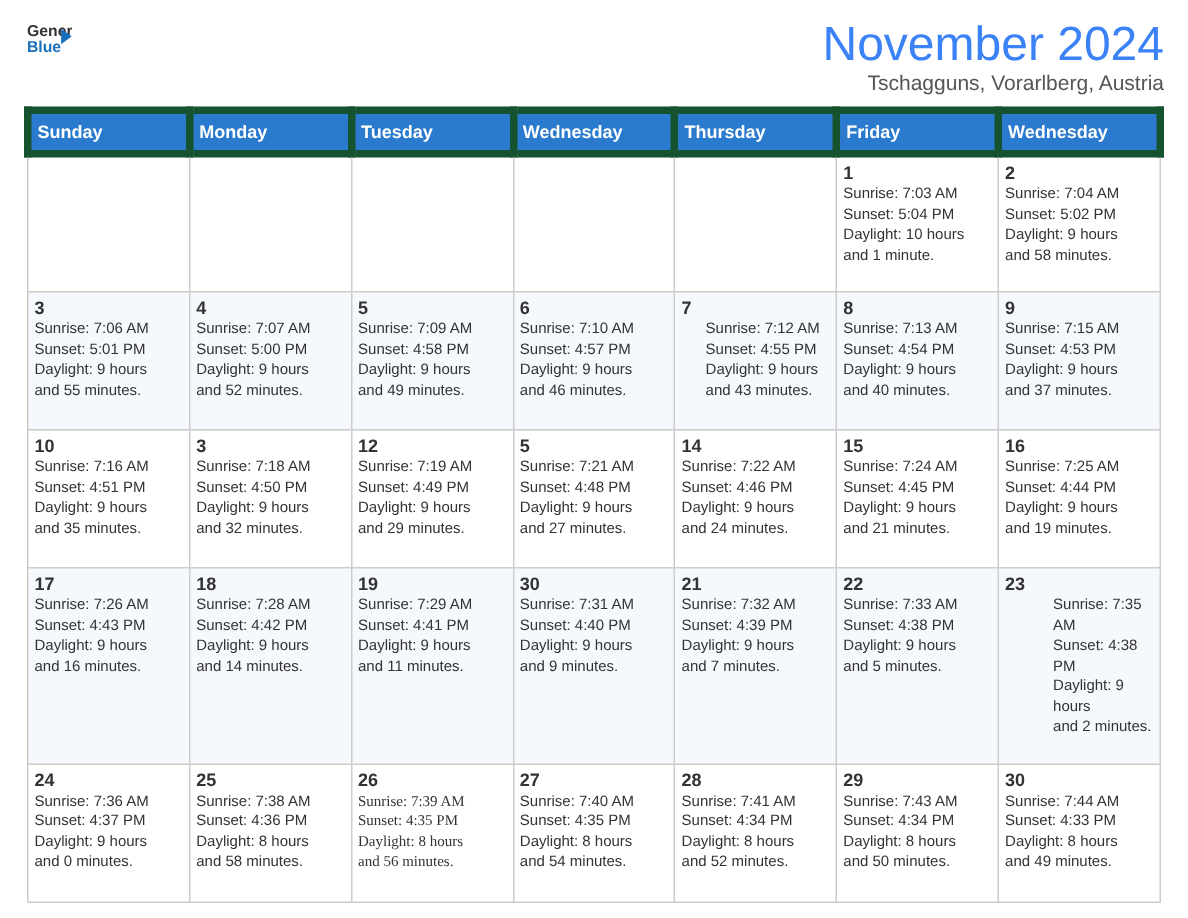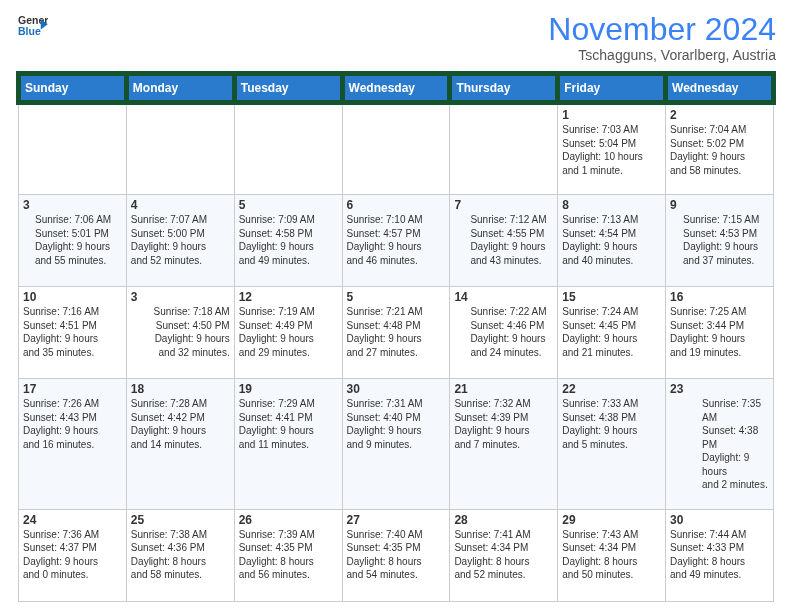--- a/index.html
+++ b/index.html
@@ -135,21 +135,21 @@
             <span class="day-num">2</span>
             <div class="day-info" style="white-space: pre-line;">Sunrise: 7:04 AM
 Sunset: 5:02 PM
 Daylight: 9 hours
 and 58 minutes.</div>
           </td>
         </tr>
         <tr>
           <td class="light-row">
             <span class="day-num">3</span>
-            <div class="day-info" style="white-space: pre-line; margin-left: 12px;">Sunrise: 7:06 AM
+            <div class="day-info" style="white-space: pre-line;">Sunrise: 7:06 AM
 Sunset: 5:01 PM
 Daylight: 9 hours
 and 55 minutes.</div>
           </td>
           <td class="light-row">
             <span class="day-num">4</span>
             <div class="day-info" style="white-space: pre-line;">Sunrise: 7:07 AM
 Sunset: 5:00 PM
 Daylight: 9 hours
 and 52 minutes.</div>
@@ -177,73 +177,73 @@
           </td>
           <td class="light-row">
             <span class="day-num">8</span>
             <div class="day-info" style="white-space: pre-line;">Sunrise: 7:13 AM
 Sunset: 4:54 PM
 Daylight: 9 hours
 and 40 minutes.</div>
           </td>
           <td class="light-row">
             <span class="day-num">9</span>
-            <div class="day-info" style="white-space: pre-line; margin-left: 13px;">Sunrise: 7:15 AM
+            <div class="day-info" style="white-space: pre-line;">Sunrise: 7:15 AM
 Sunset: 4:53 PM
 Daylight: 9 hours
 and 37 minutes.</div>
           </td>
         </tr>
         <tr>
           <td>
             <span class="day-num">10</span>
             <div class="day-info" style="white-space: pre-line;">Sunrise: 7:16 AM
 Sunset: 4:51 PM
 Daylight: 9 hours
 and 35 minutes.</div>
           </td>
           <td>
             <span class="day-num">3</span>
-            <div class="day-info" style="white-space: pre-line; text-align: right;">Sunrise: 7:18 AM
+            <div class="day-info" style="white-space: pre-line;">Sunrise: 7:18 AM
 Sunset: 4:50 PM
 Daylight: 9 hours
 and 32 minutes.</div>
           </td>
           <td>
             <span class="day-num">12</span>
             <div class="day-info" style="white-space: pre-line;">Sunrise: 7:19 AM
 Sunset: 4:49 PM
 Daylight: 9 hours
 and 29 minutes.</div>
           </td>
           <td>
             <span class="day-num">5</span>
             <div class="day-info" style="white-space: pre-line;">Sunrise: 7:21 AM
 Sunset: 4:48 PM
 Daylight: 9 hours
 and 27 minutes.</div>
           </td>
           <td>
             <span class="day-num">14</span>
-            <div class="day-info" style="white-space: pre-line; margin-left: 16px;">Sunrise: 7:22 AM
+            <div class="day-info" style="white-space: pre-line;">Sunrise: 7:22 AM
 Sunset: 4:46 PM
 Daylight: 9 hours
 and 24 minutes.</div>
           </td>
           <td>
             <span class="day-num">15</span>
             <div class="day-info" style="white-space: pre-line;">Sunrise: 7:24 AM
 Sunset: 4:45 PM
 Daylight: 9 hours
 and 21 minutes.</div>
           </td>
           <td>
             <span class="day-num">16</span>
             <div class="day-info" style="white-space: pre-line;">Sunrise: 7:25 AM
-Sunset: 3:44 PM
+Sunset: 4:44 PM
 Daylight: 9 hours
 and 19 minutes.</div>
           </td>
         </tr>
         <tr>
           <td class="light-row">
             <span class="day-num">17</span>
             <div class="day-info" style="white-space: pre-line;">Sunrise: 7:26 AM
 Sunset: 4:43 PM
 Daylight: 9 hours
@@ -302,21 +302,21 @@
           </td>
           <td>
             <span class="day-num">25</span>
             <div class="day-info" style="white-space: pre-line;">Sunrise: 7:38 AM
 Sunset: 4:36 PM
 Daylight: 8 hours
 and 58 minutes.</div>
           </td>
           <td>
             <span class="day-num">26</span>
-            <div class="day-info" style="white-space: pre-line;">Sunrise: 7:39 AM
+            <div class="day-info" style="white-space: pre-line; font-family: Liberation Serif, serif;">Sunrise: 7:39 AM
 Sunset: 4:35 PM
 Daylight: 8 hours
 and 56 minutes.</div>
           </td>
           <td>
             <span class="day-num">27</span>
             <div class="day-info" style="white-space: pre-line;">Sunrise: 7:40 AM
 Sunset: 4:35 PM
 Daylight: 8 hours
 and 54 minutes.</div>

